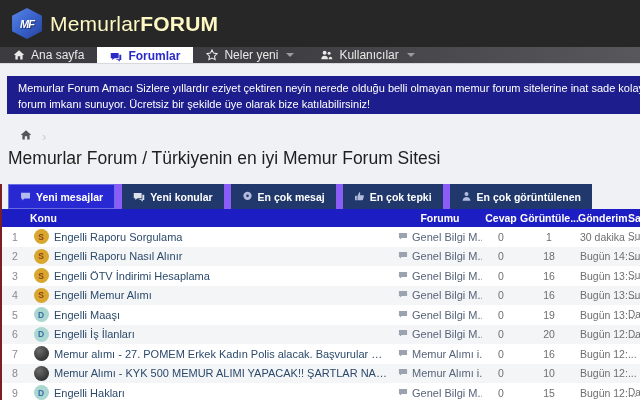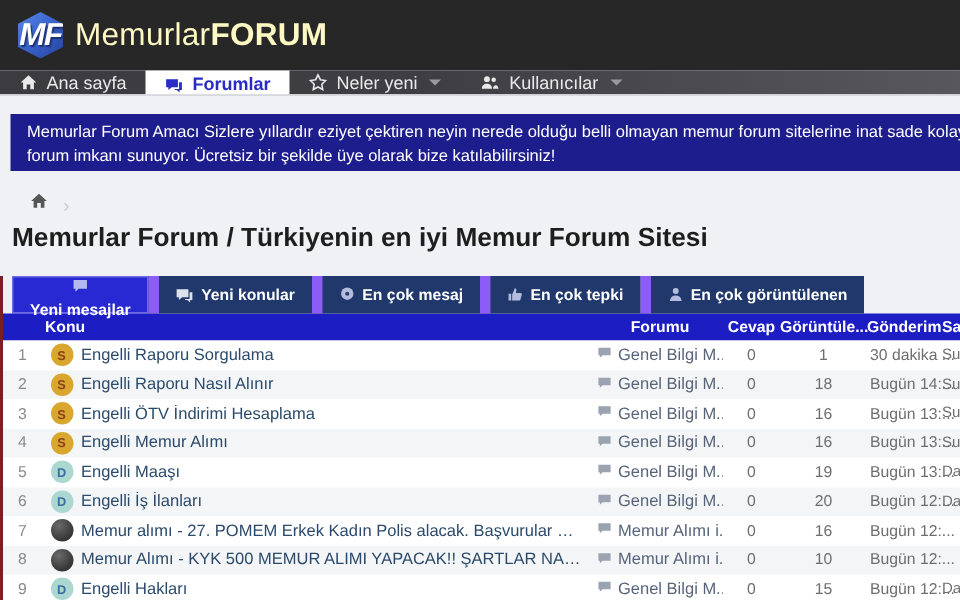--- a/index.html
+++ b/index.html
@@ -5,21 +5,21 @@
   * { margin:0; padding:0; box-sizing:border-box; }
   html,body { width:640px; height:400px; overflow:hidden; }
   body { font-family:"Liberation Sans","DejaVu Sans",sans-serif; background:#fff; position:relative; }
 
   
   .topbar { height:47px; background:var(--topbar-bg); display:flex; align-items:center; padding-left:10px; }
   .logo { display:flex; align-items:center; gap:6px; }
   .logo-cube { width:34px; height:31px; clip-path:polygon(50% 0,94% 25%,94% 75%,50% 100%,6% 75%,6% 25%);
     background:linear-gradient(135deg,#5b8ae8 0%,#3c66cf 45%,#24409c 100%);
     display:flex; align-items:center; justify-content:center; }
-  .logo-cube span { color:#fff; font-weight:bold; font-style:italic; font-size:21px; letter-spacing:-1px;
+  .logo-cube span { color:#fff; font-weight:bold; font-style:italic; font-size:11px; letter-spacing:-1px;
     text-shadow:1px 1px 1px #1a2d6e; }
   .logo-text { color:#fef9c3; font-size:21px; letter-spacing:.2px; }
   .logo-text b { font-weight:800; }
 
   
   .nav { height:16px; background:linear-gradient(90deg,#3b3b40 0%,#3e3e43 45%,#57575c 100%); display:flex; align-items:stretch; }
   .nav-item { display:flex; align-items:center; gap:6px; padding:0 13px; color:#e9e9e9; font-size:12px; cursor:pointer; }
   .nav-item .nicon svg { display:block; }
   .nav-item.active { background:#fff; color:var(--nav-active-color); font-weight:bold;align-items:flex-end; }
   .caret { width:0; height:0; border-left:4px solid transparent; border-right:4px solid transparent;
@@ -30,30 +30,30 @@
   .pagetop-line { height:1px; background:#d7d9de; }
 
   .notice { position:absolute; left:7px; top:13px; width:689px; height:38px; background:var(--notice-bg);
     color:#fff; font-size:11px; line-height:16px; padding:4px 11px; overflow:hidden; }
   .notice .nline { white-space:nowrap; overflow:hidden; }
   .notice a { color:#fff; cursor:pointer; }
 
   .breadcrumb { position:absolute; left:20px; top:64px; display:flex; align-items:center; gap:10px; }
   .breadcrumb .chev { color:#c9ccd2; font-size:13px; }
 
-  .page-title { position:absolute; left:8px; top:85px; font-size:17.5px; color:#1e1e1e; font-weight:700;
+  .page-title { position:absolute; left:8px; top:85px; font-size:17.5px; color:#1e1e1e; font-weight:400;
     white-space:nowrap; }
 
   
   .widget { position:absolute; left:0; top:121px; width:696px; border-left:2px solid #7c1f24; }
   .tabstrip { display:flex; height:25px; padding-left:6px; background:transparent; }
   .tab { display:flex; align-items:center; gap:5px; padding:0 11px; font-size:10.5px; font-weight:bold;
     color:#fff; background:var(--tab-bg); border-left:7px solid #8b5cf6; cursor:pointer; white-space:nowrap; }
   .tab:first-child { border-left:none; }
-  .tab.active { background:var(--tab-active-bg); border:1px solid #6b6be4;flex-direction:column; }
+  .tab.active { background:var(--tab-active-bg); border:1px solid #6b6be4; }
   .tab .ticon svg { display:block; opacity:.85; }
 
   
   .grid { display:grid; grid-template-columns:26px 26px 344px 84px 38px 58px 50px 70px; align-items:center; }
   .thead { background:var(--thead-bg); color:#fff; height:18px; font-size:10.5px; font-weight:bold; }
   .thead .h-konu { grid-column:1 / span 3; padding-left:28px; }
   .h-center { text-align:center; }
   .rows { background:#fff; }
   .row { height:19.5px; font-size:11px; cursor:pointer; }
   .row:nth-child(even) { background:#f4f5f7; }

